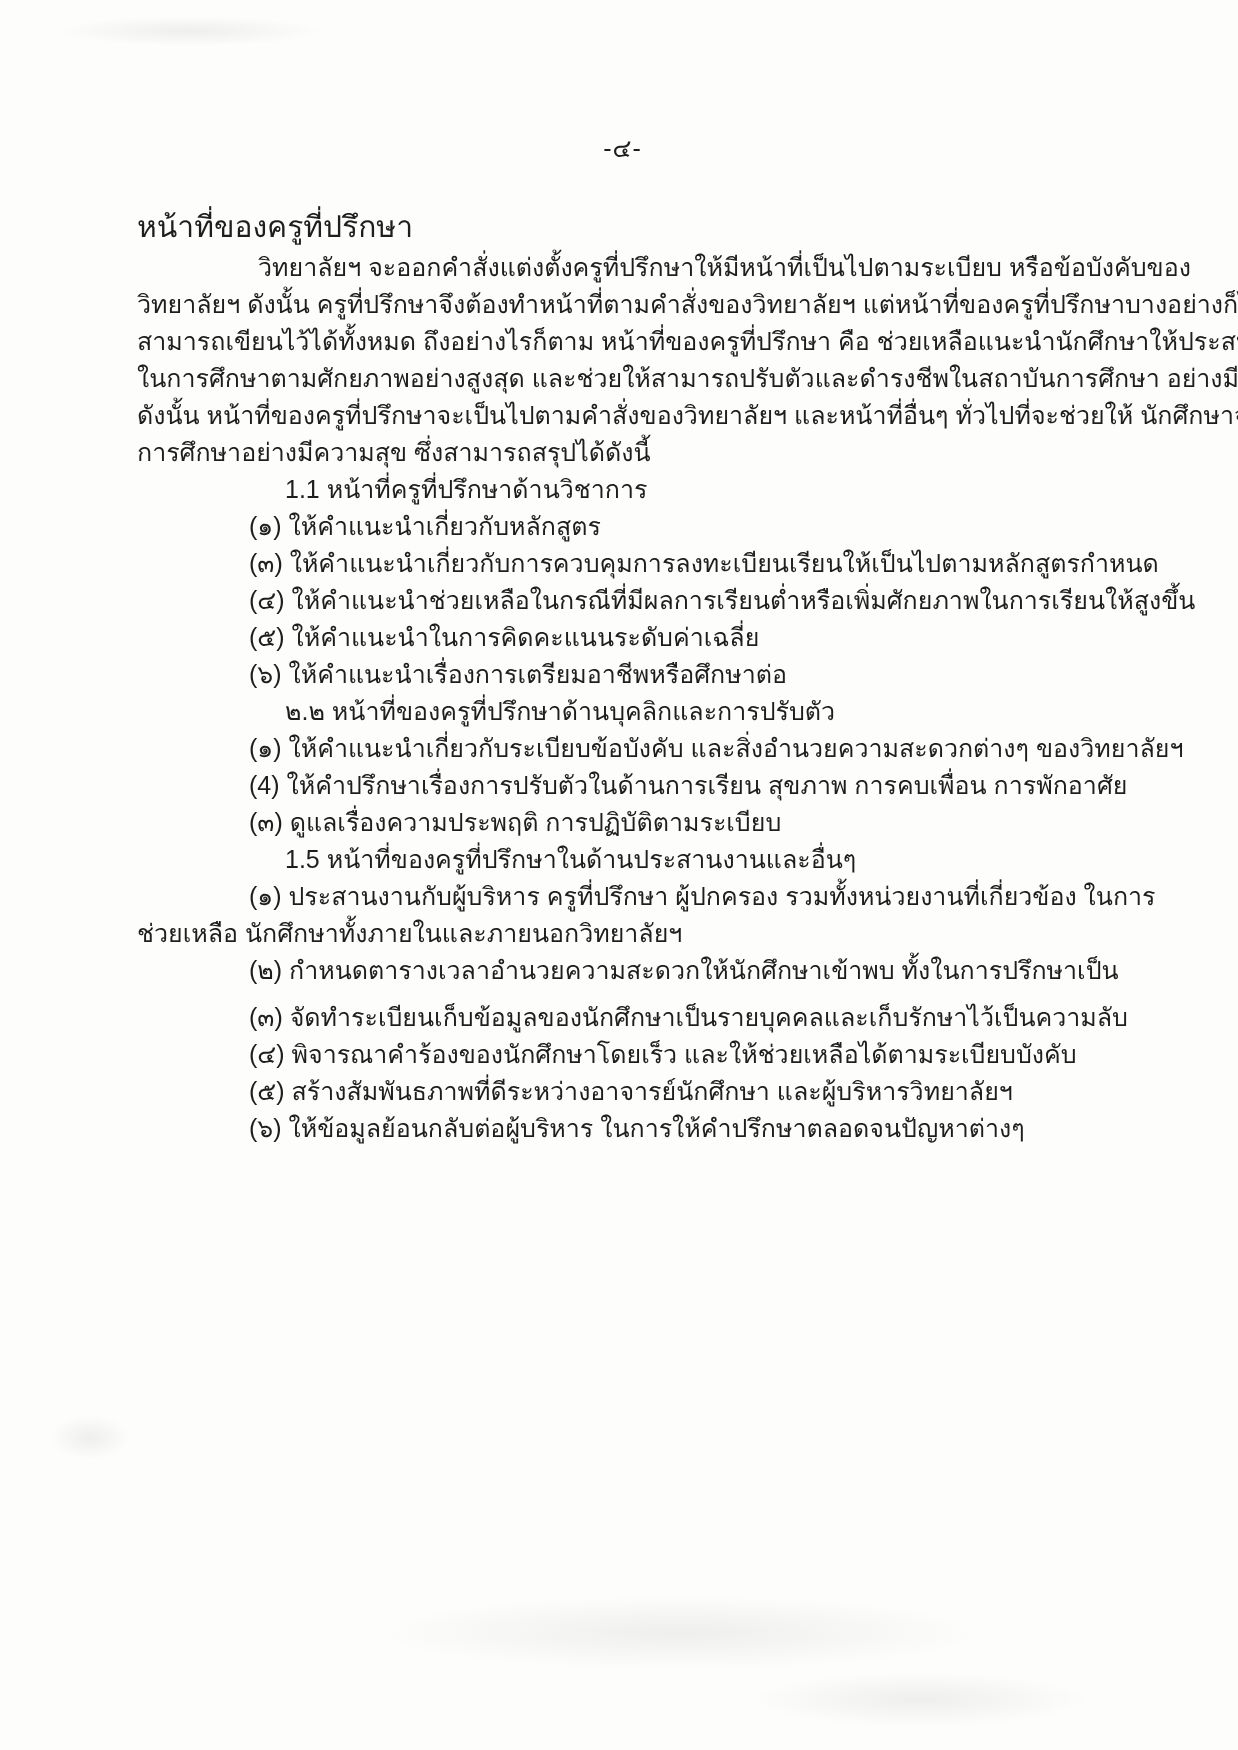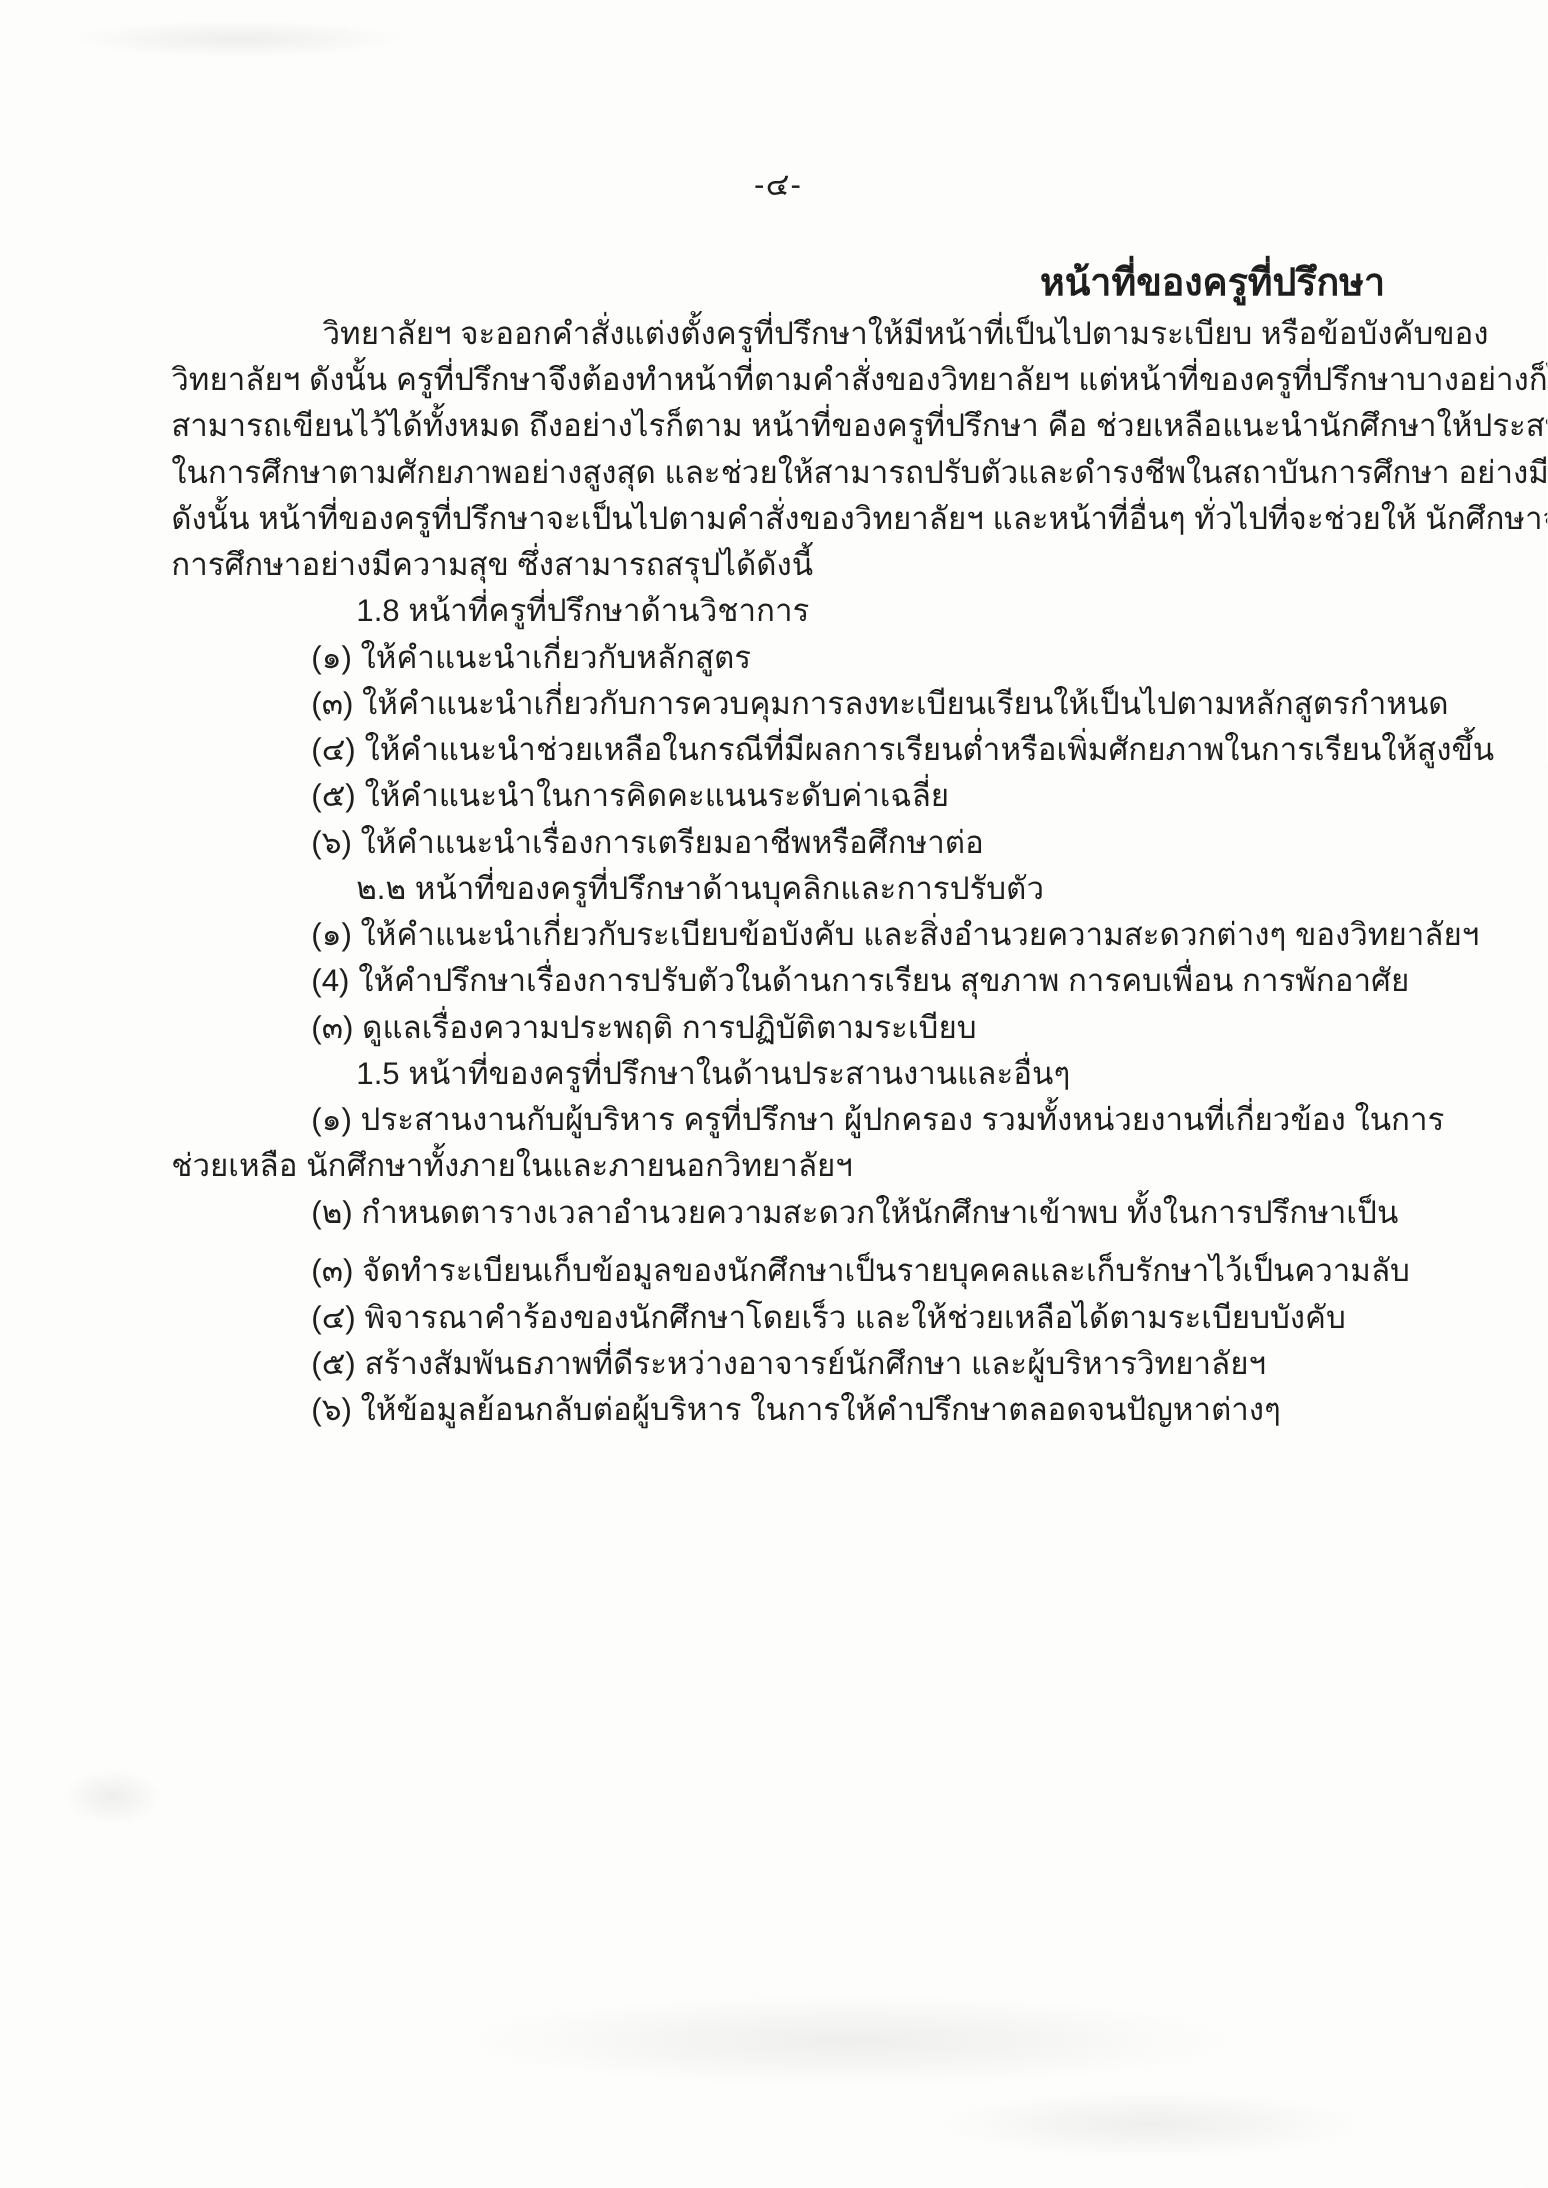--- a/index.html
+++ b/index.html
@@ -19,23 +19,23 @@
   .content {
     position: relative;
     padding: 130px 130px 0 137px;
   }
   .page-number {
     text-align: center;
     letter-spacing: 1px;
   }
   .doc-title {
     margin: 38px 0 0 0;
-    text-align: right;
+    text-align: left;
     font-size: 30px;
-    font-weight: 700;
+    font-weight: 400;
     line-height: 44px;
   }
   .paragraph { }
   .line { white-space: nowrap; }
   .indent-first { text-indent: 121px; }
   .heading-line { margin-left: 148px; }
   .item-line { margin-left: 112px; }
   .wrap-line { margin-left: 0; }
   .gap-before { margin-top: 10px; }
   
@@ -68,21 +68,21 @@
     <div class="paragraph">
       <div class="line indent-first">วิทยาลัยฯ จะออกคำสั่งแต่งตั้งครูที่ปรึกษาให้มีหน้าที่เป็นไปตามระเบียบ หรือข้อบังคับของ</div>
       <div class="line">วิทยาลัยฯ ดังนั้น ครูที่ปรึกษาจึงต้องทำหน้าที่ตามคำสั่งของวิทยาลัยฯ แต่หน้าที่ของครูที่ปรึกษาบางอย่างก็ไม่</div>
       <div class="line">สามารถเขียนไว้ได้ทั้งหมด ถึงอย่างไรก็ตาม หน้าที่ของครูที่ปรึกษา คือ ช่วยเหลือแนะนำนักศึกษาให้ประสบ ผลสำเร็จ</div>
       <div class="line">ในการศึกษาตามศักยภาพอย่างสูงสุด และช่วยให้สามารถปรับตัวและดำรงชีพในสถาบันการศึกษา อย่างมีความสุข</div>
       <div class="line">ดังนั้น หน้าที่ของครูที่ปรึกษาจะเป็นไปตามคำสั่งของวิทยาลัยฯ และหน้าที่อื่นๆ ทั่วไปที่จะช่วยให้ นักศึกษาจบ</div>
       <div class="line">การศึกษาอย่างมีความสุข ซึ่งสามารถสรุปได้ดังนี้</div>
     </div>
 
     <div class="section">
-      <div class="line heading-line">1.8 หน้าที่ครูที่ปรึกษาด้านวิชาการ</div>
+      <div class="line heading-line">1.1 หน้าที่ครูที่ปรึกษาด้านวิชาการ</div>
       <div class="line item-line">(๑) ให้คำแนะนำเกี่ยวกับหลักสูตร</div>
       <div class="line item-line">(๓) ให้คำแนะนำเกี่ยวกับการควบคุมการลงทะเบียนเรียนให้เป็นไปตามหลักสูตรกำหนด</div>
       <div class="line item-line">(๔) ให้คำแนะนำช่วยเหลือในกรณีที่มีผลการเรียนต่ำหรือเพิ่มศักยภาพในการเรียนให้สูงขึ้น</div>
       <div class="line item-line">(๕) ให้คำแนะนำในการคิดคะแนนระดับค่าเฉลี่ย</div>
       <div class="line item-line">(๖) ให้คำแนะนำเรื่องการเตรียมอาชีพหรือศึกษาต่อ</div>
     </div>
 
     <div class="section">
       <div class="line heading-line">๒.๒ หน้าที่ของครูที่ปรึกษาด้านบุคลิกและการปรับตัว</div>
       <div class="line item-line">(๑) ให้คำแนะนำเกี่ยวกับระเบียบข้อบังคับ และสิ่งอำนวยความสะดวกต่างๆ ของวิทยาลัยฯ</div>

